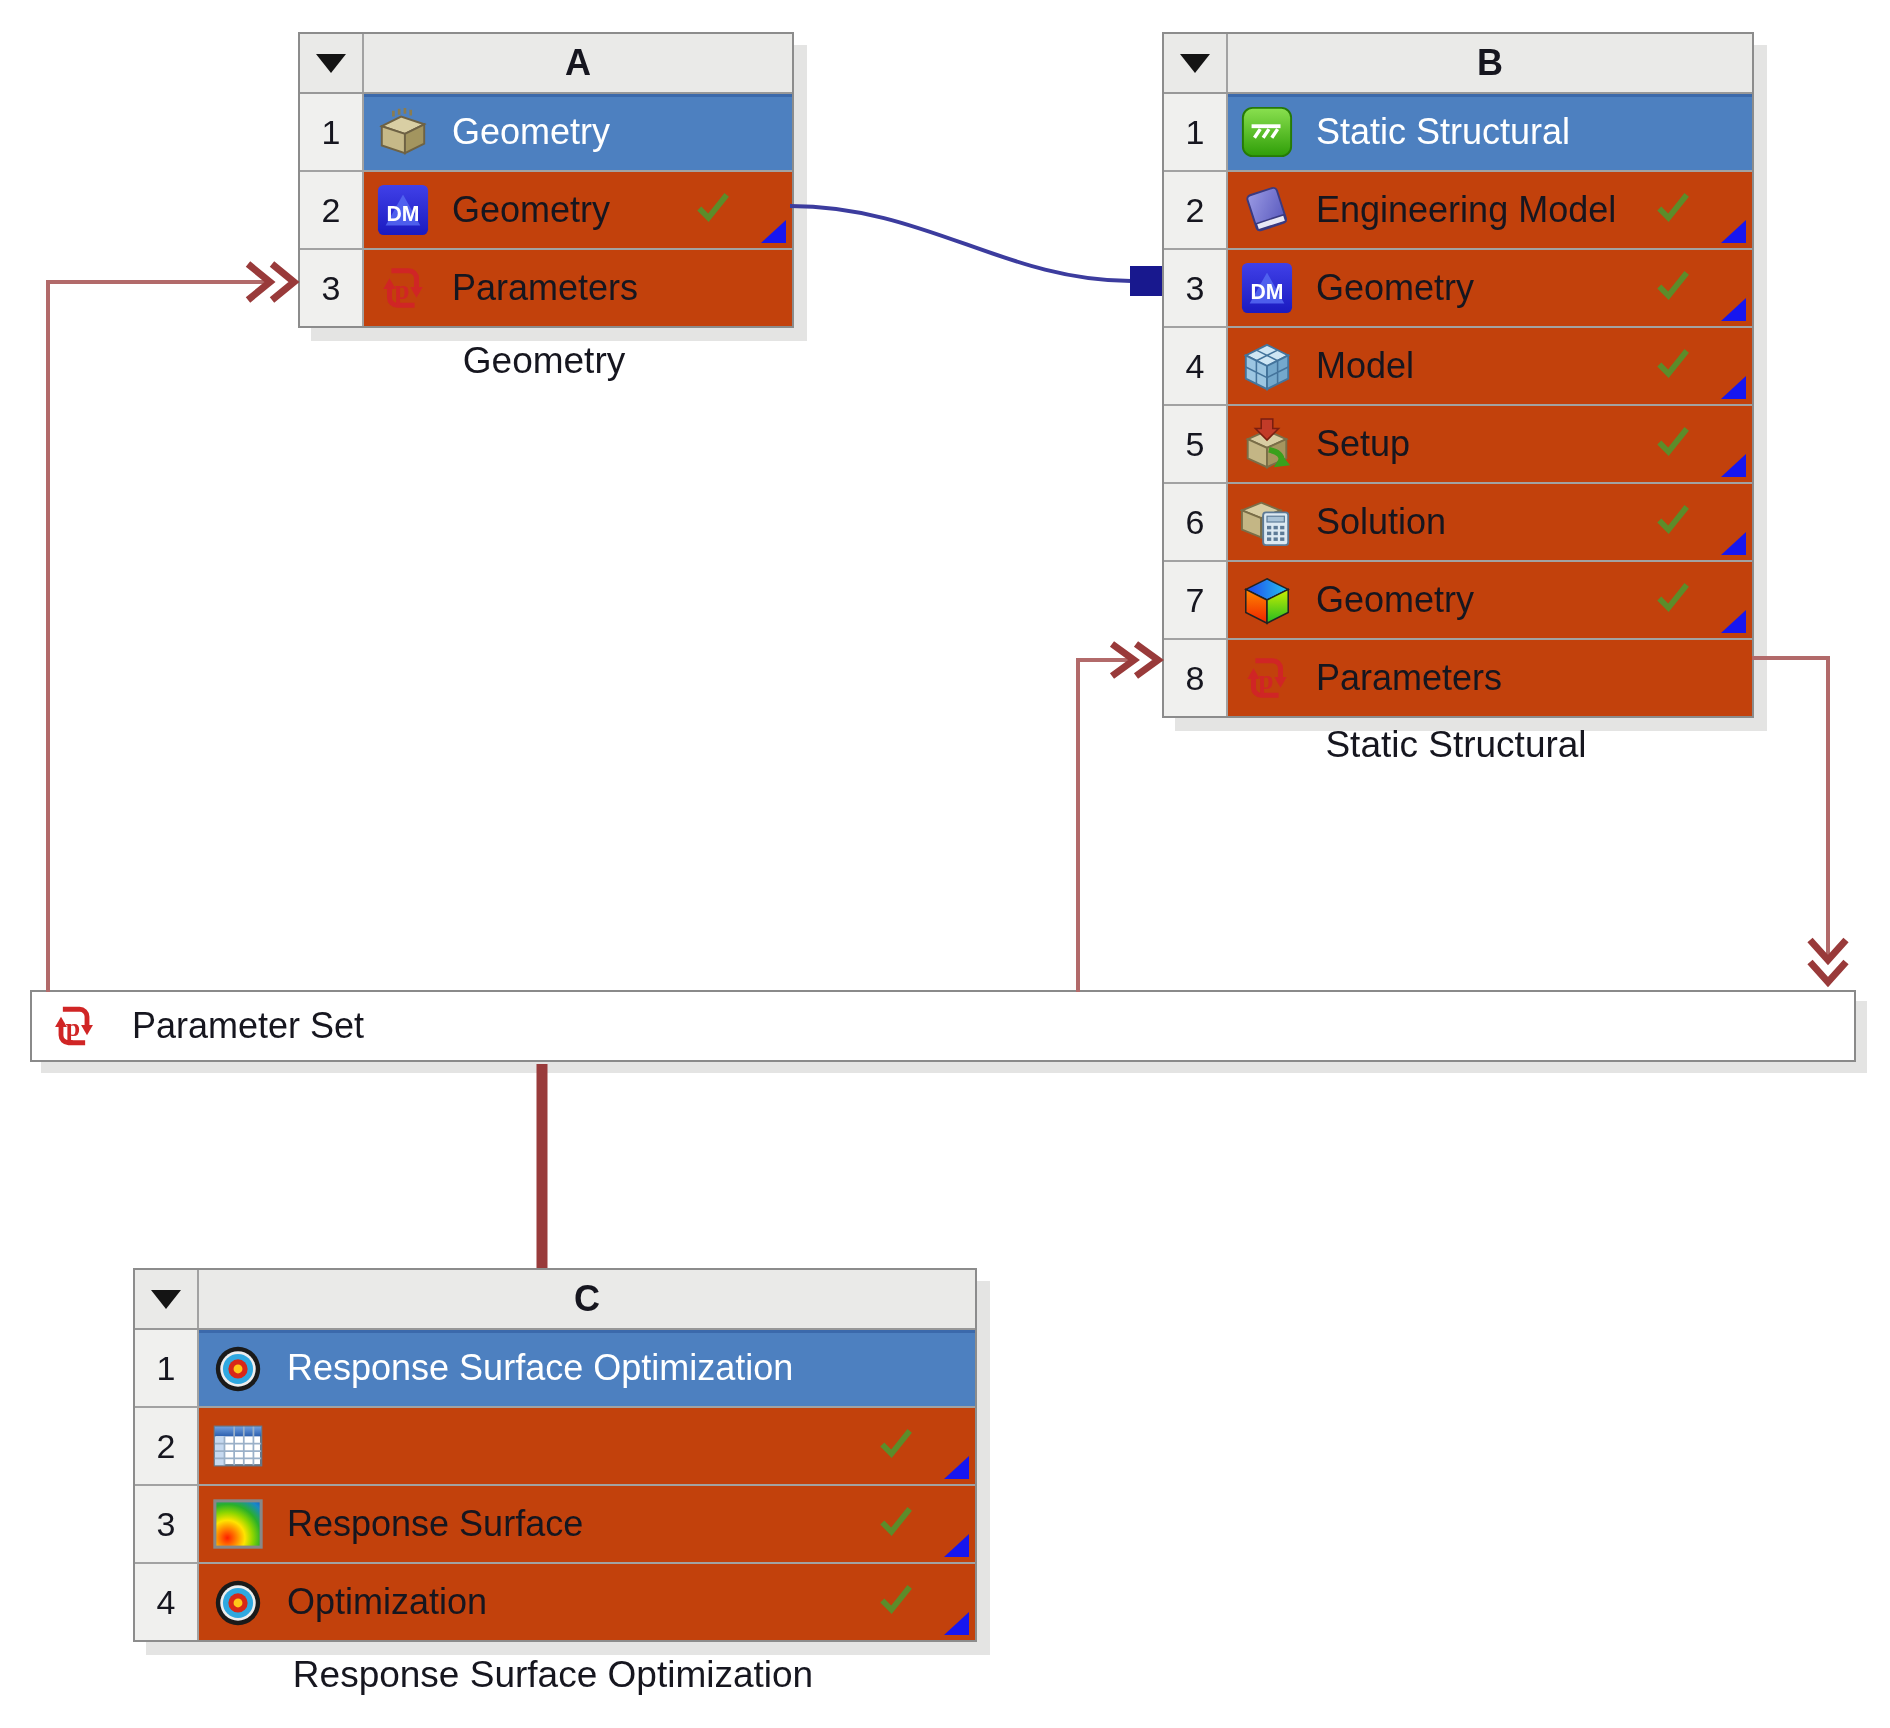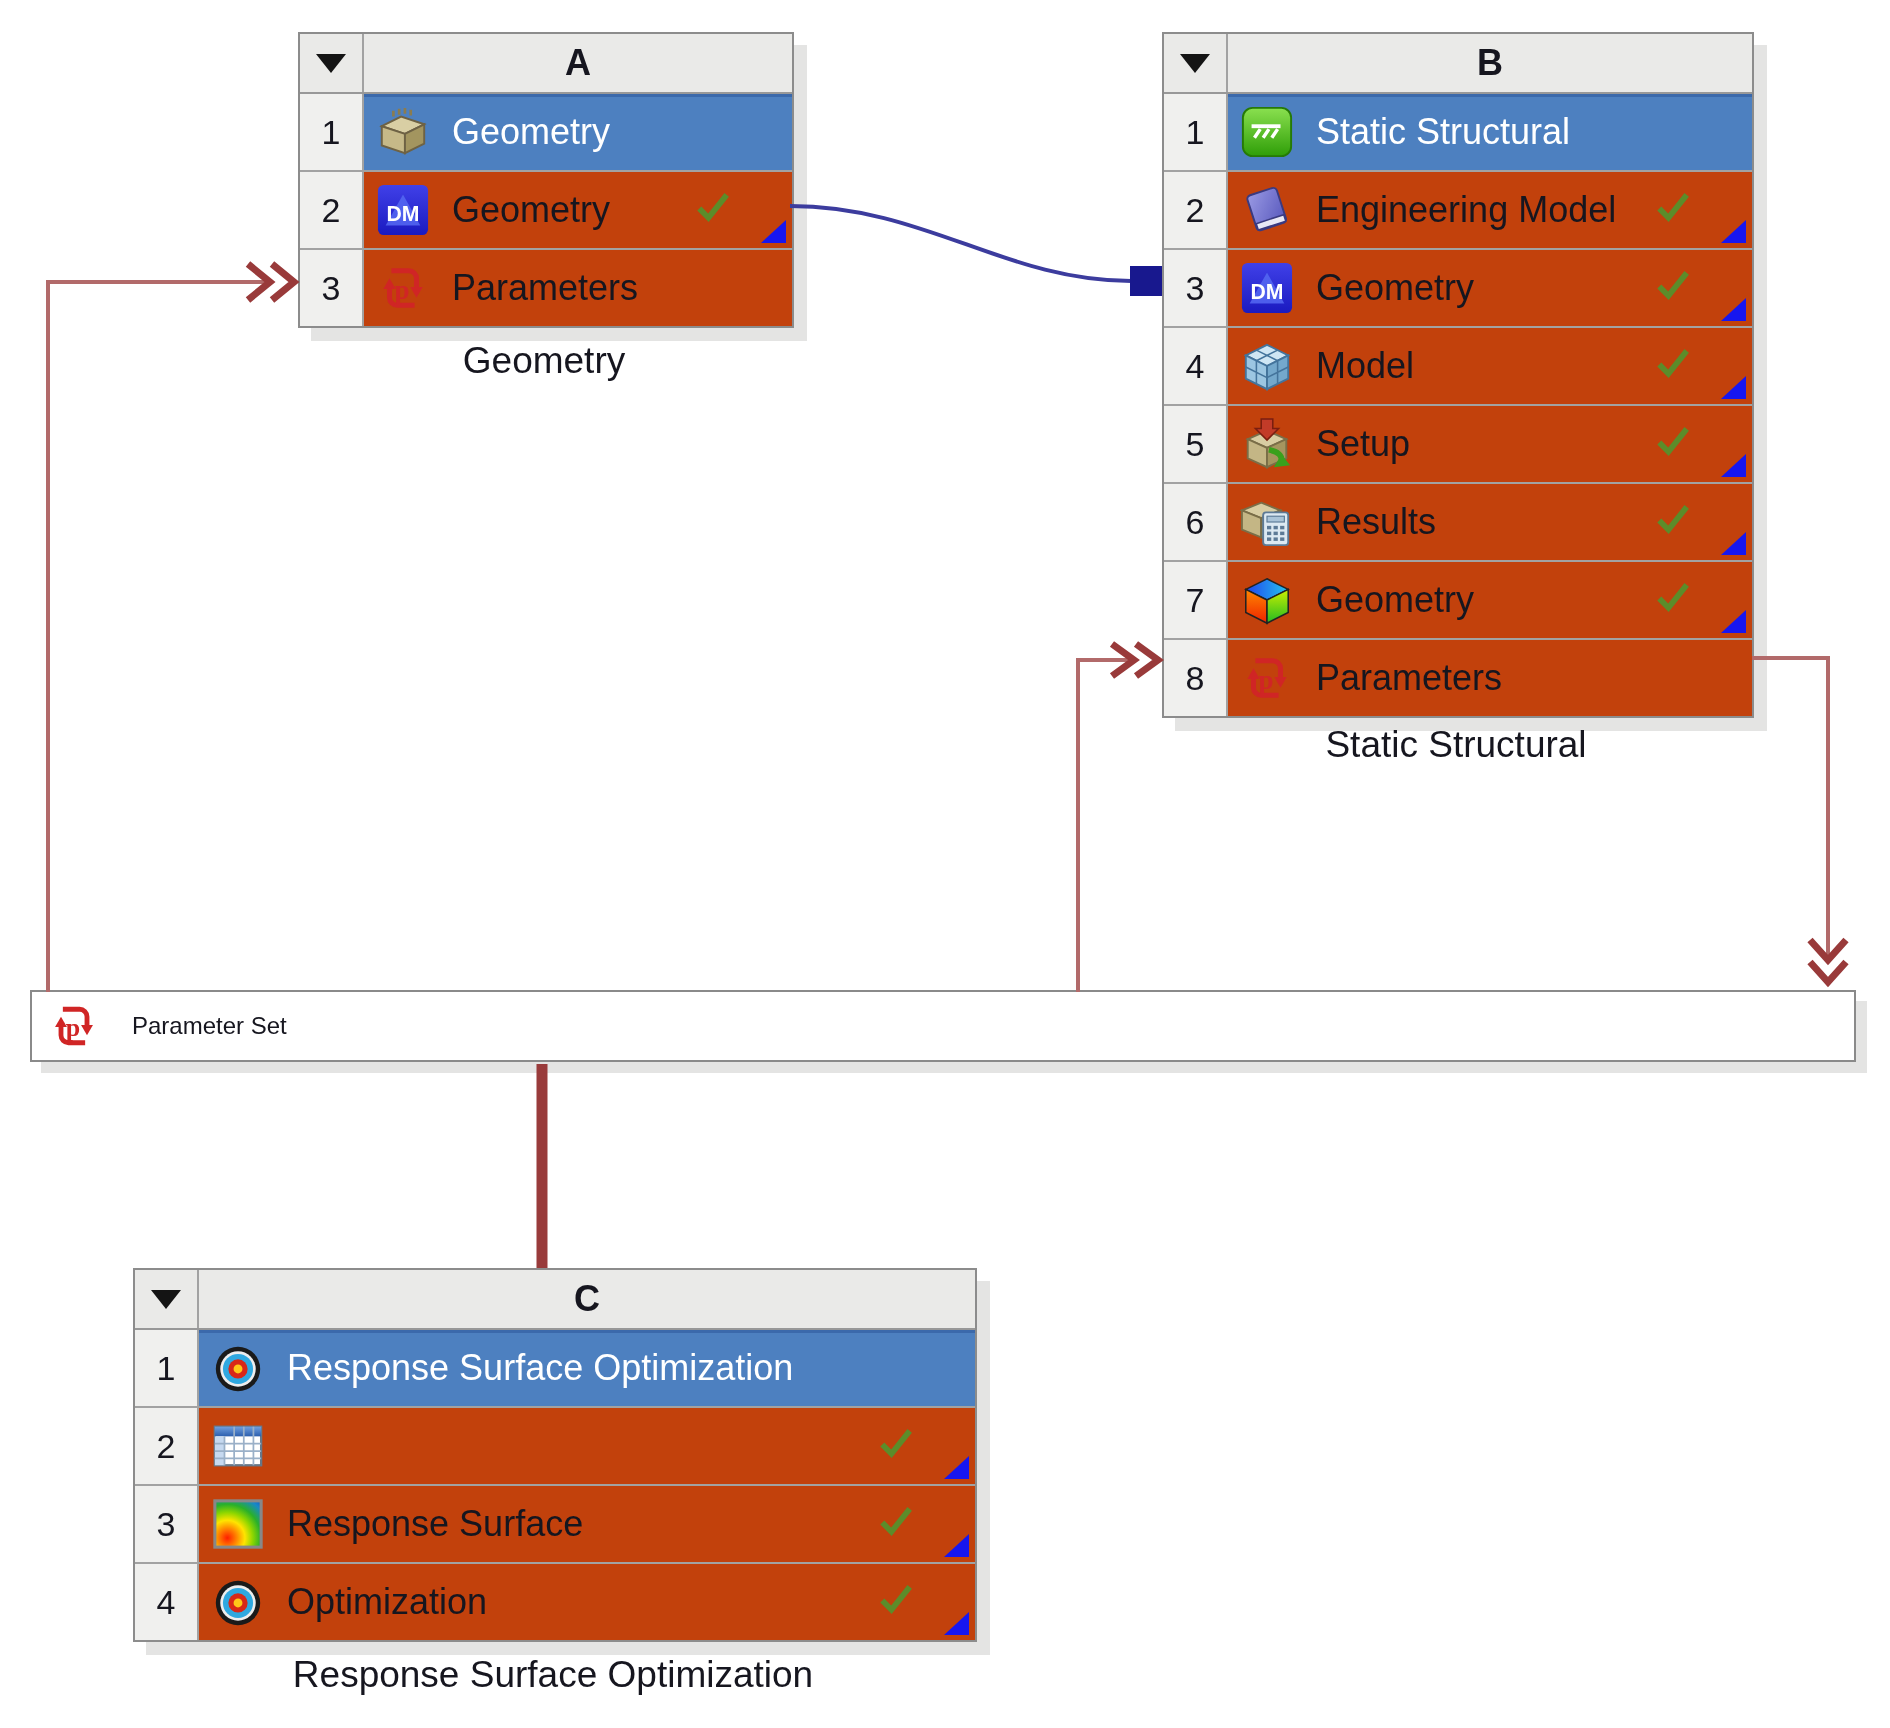--- a/index.html
+++ b/index.html
@@ -45,21 +45,21 @@
   .caption{position:absolute;z-index:2;text-align:center;font-size:37px;color:var(--text-dark);}
   #cap-a{left:298px;top:340px;width:492px;}
   #cap-b{left:1162px;top:724px;width:588px;}
   #cap-c{left:133px;top:1654px;width:840px;}
 
   
   #param-set{position:absolute;z-index:2;left:30px;top:990px;width:1822px;height:68px;
              background:#fff;border:2px solid #8a8a8a;box-shadow:11px 11px 0 #e4e4e3;
              display:flex;align-items:center;}
   #param-set .icon{width:52px;height:52px;margin-left:16px;}
-  #ps-label{margin-left:32px;font-size:24px;color:var(--text-dark);white-space:nowrap;}
+  #ps-label{margin-left:32px;font-size:36px;color:var(--text-dark);white-space:nowrap;}
 </style>
 </head>
 <body>
 
 <div id="canvas">
 
   <svg id="connectors" width="1890" height="1728" viewBox="0 0 1890 1728">
     <path class="link-blue" d="M 790 206 C 925 206 1005 281 1131 281"></path>
     <rect class="link-square" x="1130" y="266" width="32" height="30"></rect>
     <path class="pline" d="M 48 992 L 48 282 L 268 282"></path>
@@ -270,21 +270,21 @@
                 <rect x="20.8" y="16" width="2.2" height="1.8"></rect>
       <rect x="14" y="19" width="2.2" height="1.8"></rect>
                 <rect x="17.4" y="19" width="2.2" height="1.8"></rect>
                 <rect x="20.8" y="19" width="2.2" height="1.8"></rect>
       <rect x="14" y="22" width="2.2" height="1.8"></rect>
                 <rect x="17.4" y="22" width="2.2" height="1.8"></rect>
                 <rect x="20.8" y="22" width="2.2" height="1.8"></rect>
     </g>
             </svg>
           </span>
-          <span class="rlabel">Results</span>
+          <span class="rlabel">Solution</span>
           <span class="check">
             <svg viewBox="0 0 32 28">
               <path d="M4 15 L12 23 L28 3" fill="none" stroke="#5c8c2a" stroke-width="5"></path>
             </svg>
           </span>
           <span class="tri"></span>
         </div>
       </div>
       <div class="trow">
         <div class="num">7</div>

